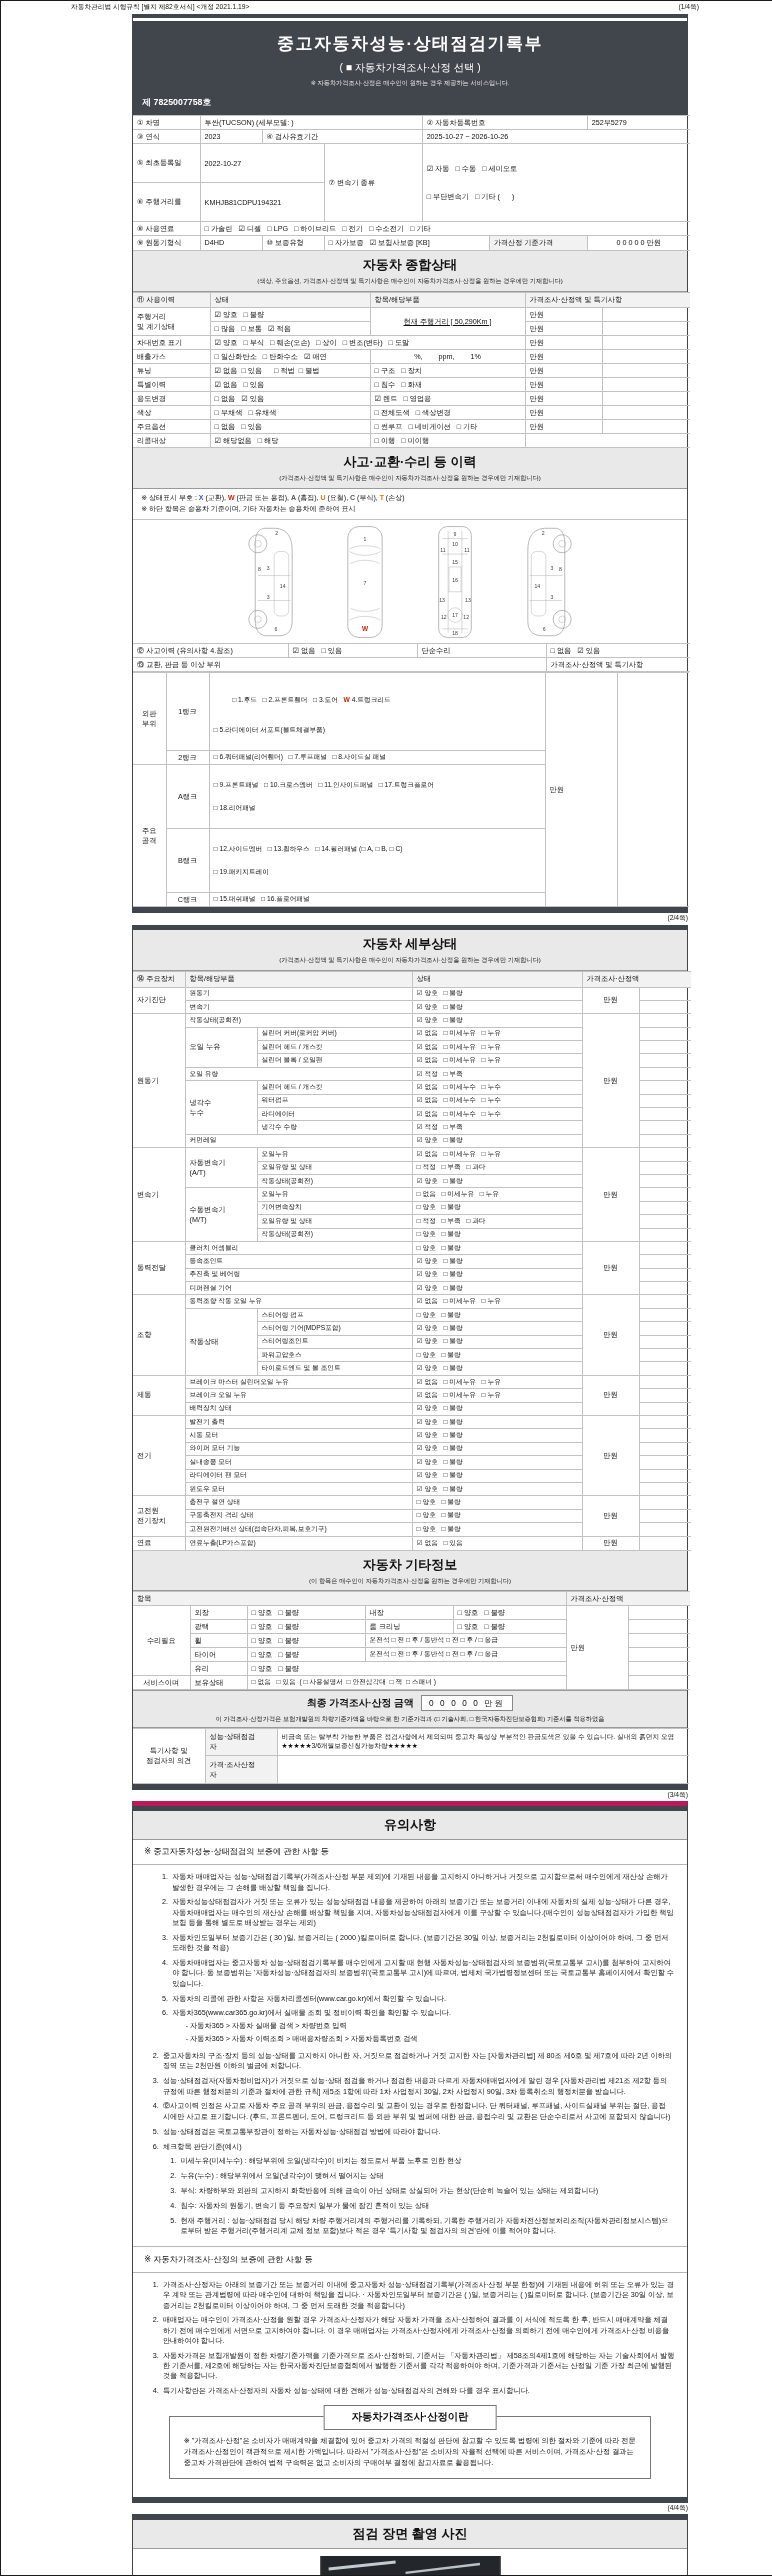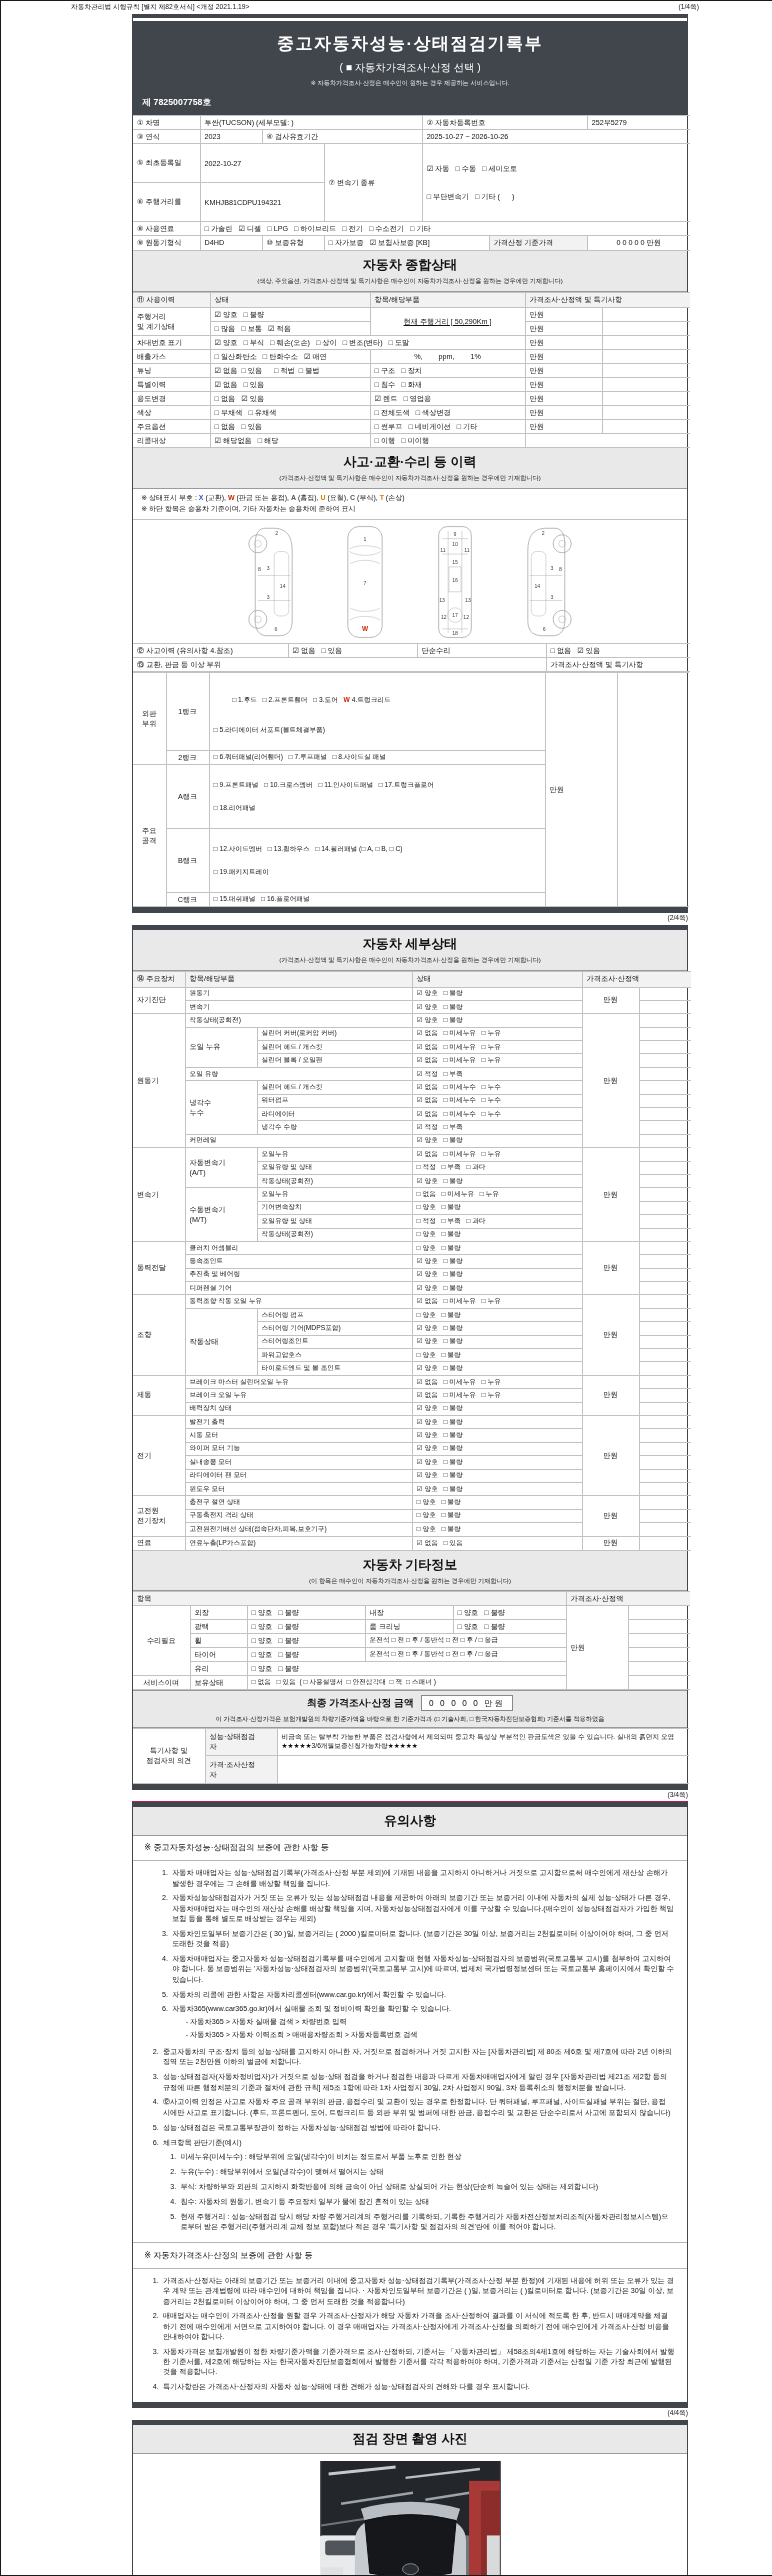--- a/index.html
+++ b/index.html
@@ -744,21 +744,21 @@
 자</td>
       <td></td>
     </tr>
   </tbody>
     </table>
   <div class="darkbar"></div>
 </div>
 
 <div class="pmark">(3/4쪽)</div>
 
-<div class="page" style="border-top:1px solid #be185d">
+<div class="page" style="border-top:5px solid #be185d">
   <div class="darkbar"></div>
   <div class="sec">
     <div class="st">유의사항</div>
   </div>
 
   <div class="nhead">※ 중고자동차성능·상태점검의 보증에 관한 사항 등</div>
   <div class="nbody">
     <div id="sec1-items" style="margin-left:9.3px">
         <div class="nitem">
           <span class="nno">1.</span>
@@ -846,20 +846,24 @@
         </div>
         <div class="nitem">
           <span class="nno">3.</span>
           <span class="ntx">자동차가격은 보험개발원이 정한 차량기준가액을 기준가격으로 조사·산정하되, 기준서는 「자동차관리법」 제58조의4제1호에 해당하는 자는 기술사회에서 발행한 기준서를, 제2호에 해당하는 자는 한국자동차진단보증협회에서 발행한 기준서를 각각 적용하여야 하며, 기준가격과 기준서는 산정일 기준 가장 최근에 발행된 것을 적용합니다.</span>
         </div>
         <div class="nitem">
           <span class="nno">4.</span>
           <span class="ntx">특기사항란은 가격조사·산정자의 자동차 성능·상태에 대한 견해가 성능·상태점검자의 견해와 다를 경우 표시합니다.</span>
         </div>
       </div>
+    <div class="defwrap">
+      <div class="deftitle">자동차가격조사·산정이란</div>
+      <div class="deftext">※ "가격조사·산정"은 소비자가 매매계약을 체결함에 있어 중고차 가격의 적절성 판단에 참고할 수 있도록 법령에 의한 절차와 기준에 따라 전문 가격조사·산정인이 객관적으로 제시한 가액입니다. 따라서 "가격조사·산정"은 소비자의 자율적 선택에 따른 서비스이며, 가격조사·산정 결과는 중고차 가격판단에 관하여 법적 구속력은 없고 소비자의 구매여부 결정에 참고자료로 활용됩니다.</div>
+    </div>
   </div>
   <div class="darkbar"></div>
 </div>
 
 <div class="pmark">(4/4쪽)</div>
 
 <div class="page" style="border-top:1px solid #41464d">
   <div class="darkbar"></div>
   <div class="sec">
     <div class="st">점검 장면 촬영 사진</div>

